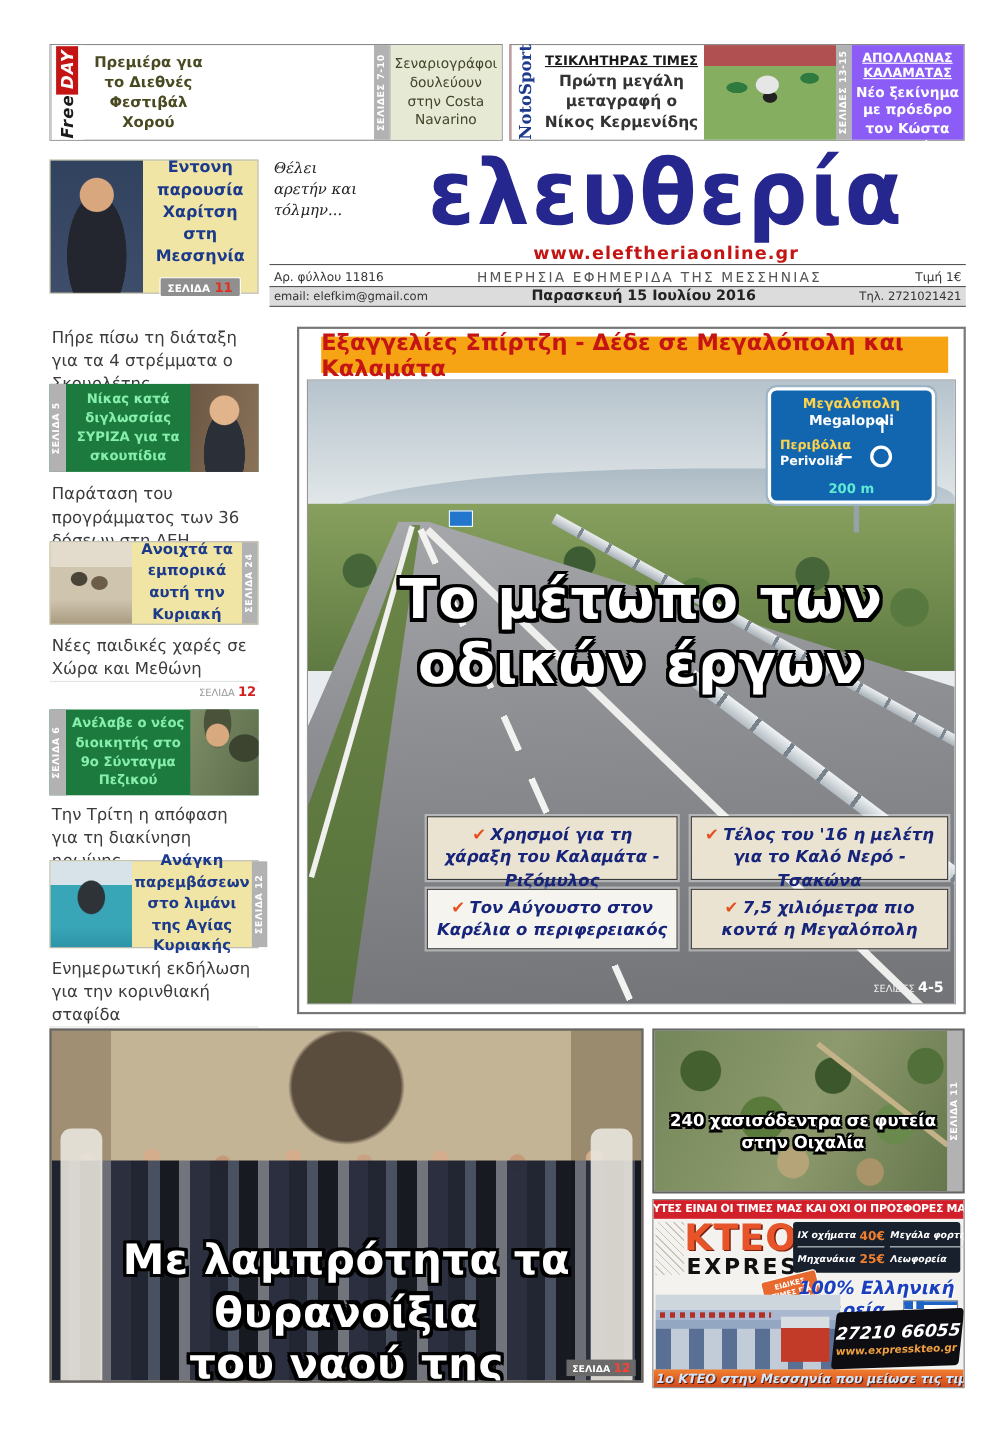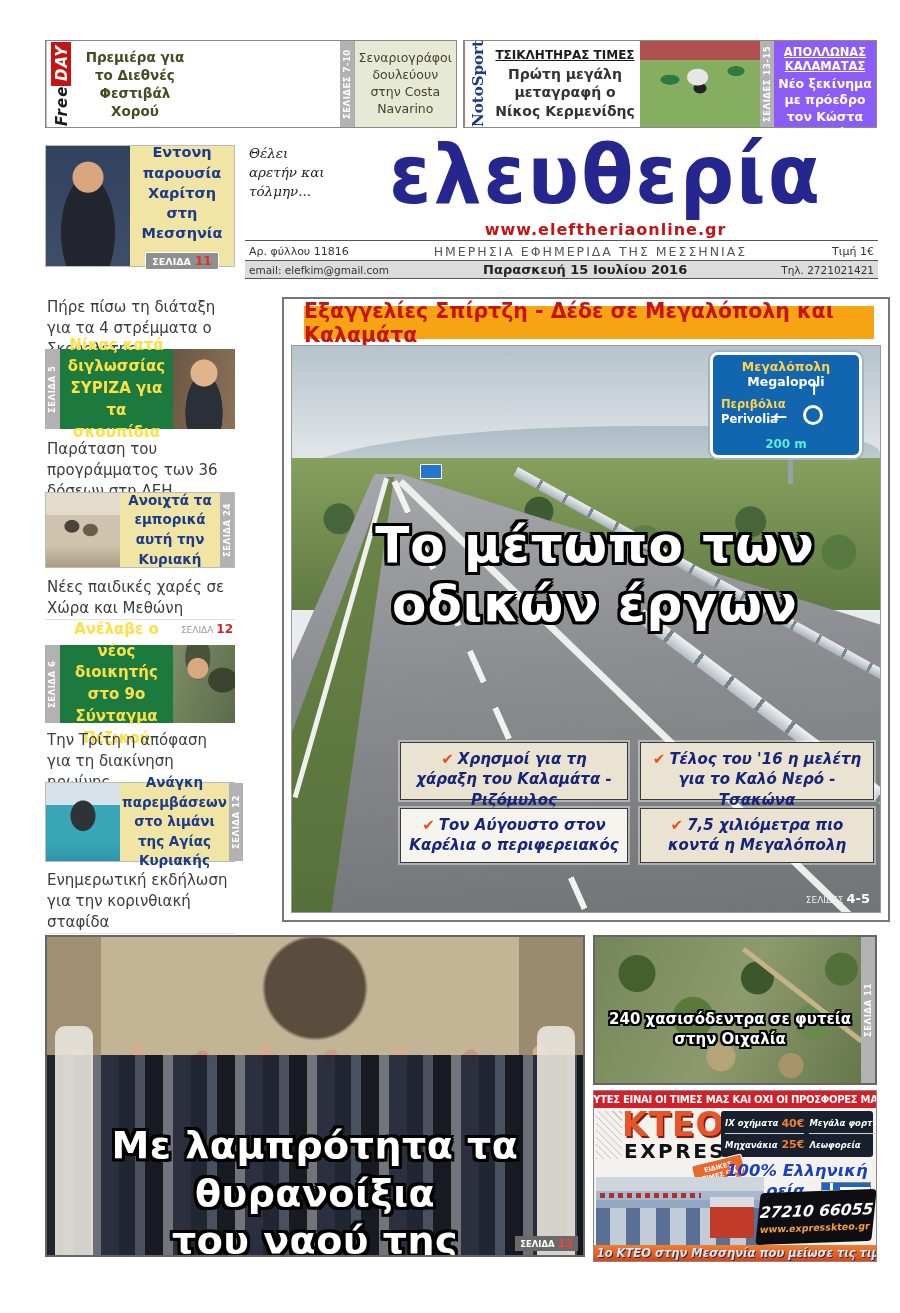--- a/index.html
+++ b/index.html
@@ -60,41 +60,41 @@
      radial-gradient(ellipse at 50% 72%, #23262e 0 45%, transparent 46%),
      linear-gradient(#31425f, #3d4d6a); }
   .sb1-right { flex:1; display:flex; flex-direction:column; align-items:center; justify-content:center; gap:8px; padding:4px; }
   .sb1-text { color:#1b3a8c; font-weight:bold; font-size:14.5px; text-align:center; line-height:1.4; }
   .badge { background:#8f8f8f; border:1px solid #fff; border-radius:2px; padding:1px 6px; font-size:9.5px; color:#fff; font-weight:bold; display:inline-flex; gap:4px; align-items:baseline; }
   .badge b { color:#e03020; font-size:12px; }
   .text-item { padding:2px 2px 0 2px; font-size:15px; color:#3c3c3c; line-height:1.4; border-bottom:1px solid #e3e3e3; }
   .ti-page { text-align:right; font-size:9px; color:#999; padding:2px 2px 3px; }
   .ti-page b { color:#d21f1f; font-size:12px; }
   .gb-vlabel { flex:none; width:15px; }
-  .gb-text { flex:1; color:#fde047; font-weight:bold; font-size:15px; text-align:center; display:flex; align-items:center; justify-content:center; line-height:1.45; padding:4px 3px; }
+  .gb-text { flex:1; color:#86efac; font-weight:bold; font-size:12px; text-align:center; display:flex; align-items:center; justify-content:center; line-height:1.45; padding:4px 3px; }
   .ph-nikas { width:62px; background:
      radial-gradient(circle at 50% 30%, #e2b48c 0 13px, transparent 14px),
      radial-gradient(ellipse at 50% 80%, #2b2f38 0 42%, transparent 43%),
      linear-gradient(100deg,#6b5744,#8a7258); }
   .yb-text { flex:1; color:#1b3a8c; font-weight:bold; font-size:13.5px; text-align:center; display:flex; align-items:center; justify-content:center; line-height:1.45; padding:4px 2px; }
   .ph-shops { width:74px; background:
      radial-gradient(ellipse at 35% 45%, #4a4438 0 7px, transparent 8px),
      radial-gradient(ellipse at 60% 50%, #6b5d48 0 7px, transparent 8px),
      linear-gradient(#e3dccd 0 30%, #cfc4ae 30% 70%, #a99c82); }
   .ph-soldier { width:62px; background:
      radial-gradient(circle at 40% 30%, #d8a87e 0 10px, transparent 11px),
      radial-gradient(ellipse at 40% 16%, #4a523a 0 12px, transparent 13px),
      radial-gradient(ellipse at 80% 45%, #3c4430 0 14px, transparent 15px),
      linear-gradient(110deg,#7d8d66,#5c6b4a); }
   .ph-port { width:74px; background:
      radial-gradient(ellipse at 50% 42%, #2e3338 0 12px, transparent 13px),
      linear-gradient(#d7e3e8 0 28%, #39a6b8 28% 75%, #2e95a8); }
 
   
-  .main-article { position:absolute; left:270px; top:297px; width:608px; height:625px; border:2px solid #777; background:#fff;margin-left:12px; }
+  .main-article { position:absolute; left:270px; top:297px; width:608px; height:625px; border:2px solid #777; background:#fff; }
   .kicker { position:absolute; left:20px; right:14px; top:7px; height:33px; background:#f7a414; color:#c41414; font-weight:bold; font-size:20.5px; display:flex; align-items:center; justify-content:center; }
   .road-photo { position:absolute; left:7px; right:7px; top:46px; bottom:7px; border:1px solid #999; background:#e8ecee; overflow:hidden; }
   .sky { position:absolute; left:0; right:0; top:0; height:132px; background:linear-gradient(#b6c3cc,#e9edee); }
   .mtn { position:absolute; left:0; right:0; top:80px; height:54px; background:linear-gradient(#9fb0bc,#c2ccd3); opacity:.75; border-radius:60% 30% 0 0 / 100% 50% 0 0; }
   .treeband { position:absolute; left:0; right:0; top:112px; height:152px; background:
      radial-gradient(circle at 8% 40%, #46663a 0 15px, transparent 16px),
      radial-gradient(circle at 24% 62%, #587a40 0 17px, transparent 18px),
      radial-gradient(circle at 42% 35%, #3d5c33 0 14px, transparent 15px),
      radial-gradient(circle at 60% 55%, #5d8045 0 16px, transparent 17px),
      radial-gradient(circle at 78% 42%, #46663a 0 15px, transparent 16px),

